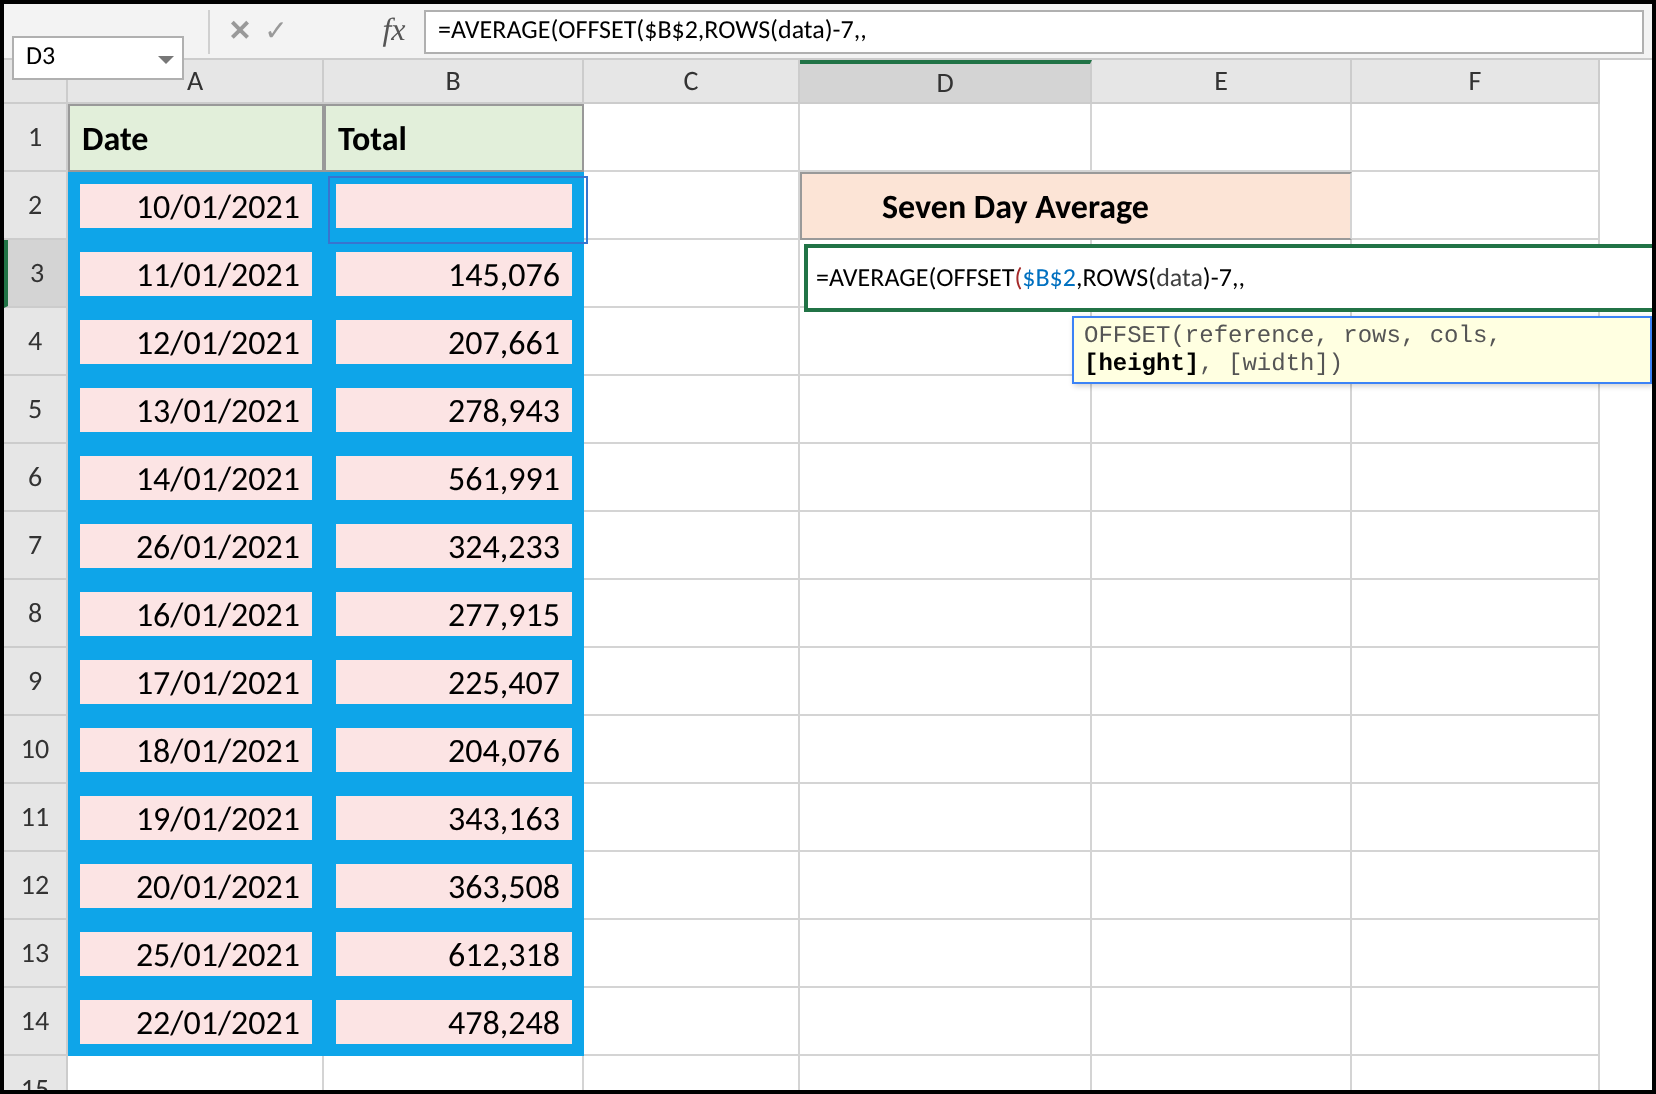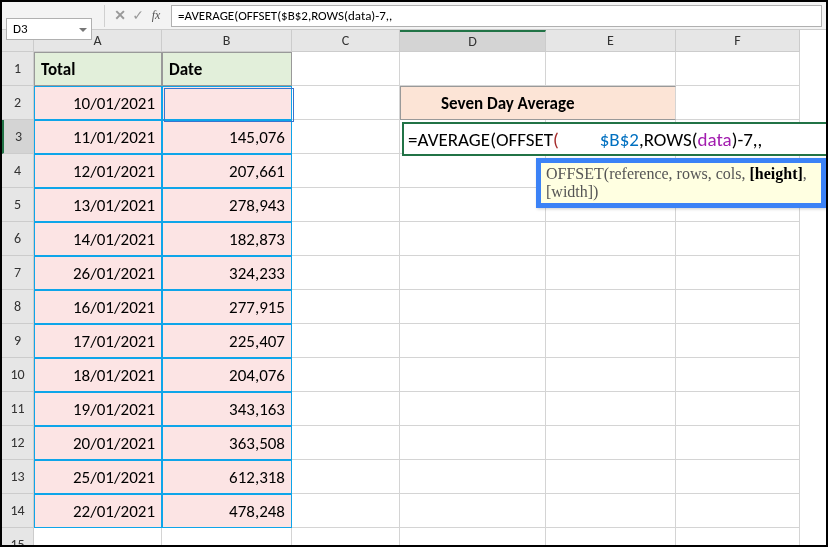--- a/index.html
+++ b/index.html
@@ -49,21 +49,21 @@
       height: 18px;
       display: flex;
       align-items: center;
       justify-content: center;
       color: #888;
       font-size: 14px;
       cursor: pointer;
     }
     .fb-icon.cancel { color: #999; font-weight: bold; }
     .fb-icon.enter { color: #999; }
-    .fb-icon.fx { font-style: italic; font-family: "Times New Roman", serif; font-size: 12px; color: #555; }
+    .fb-icon.fx { font-style: italic; font-family: "Times New Roman", serif; font-size: 16px; color: #555; margin-left: 41px; }
     .formula-input {
       flex: 1;
       height: 22px;
       background: #fff;
       border: 1px solid #b0b0b0;
       padding: 0 6px;
       font-size: 13px;
       display: flex;
       align-items: center;
       margin-left: 6px;
@@ -115,54 +115,54 @@
       background: #fff;
       white-space: nowrap;
     }
     .cell.header-green {
       background: #e2efda;
       font-weight: bold;
       border: 1px solid #999;
     }
     .cell.data-pink {
       background: #fce4e4;
-      border: 1px solid #0ea5e9;
+      border: 6px solid #0ea5e9;
     }
     .cell.right { justify-content: flex-end; }
     .cell.orange-header {
       background: #fce4d6;
       font-weight: bold;
       border: 1px solid #999;
     }
     .b2-highlight {
       position: absolute;
       border: 1px solid #3874cf;
       pointer-events: none;
     }
     .formula-cell {
       position: absolute;
       border: 2px solid #217346;
       background: #fff;
       display: flex;
       align-items: center;
       padding: 0 4px;
-      font-size: 19px;
+      font-size: 13px;
       white-space: nowrap;
     }
     .tok-black { color: #000; }
-    .tok-blue { color: #0070c0; margin-left: 41px; }
-    .tok-purple { color: #a21caf; }
+    .tok-blue { color: #0070c0; }
+    .tok-purple { color: #404040; }
     .tok-dred { color: #a52a2a; }
     .tooltip {
       position: absolute;
       background: #ffffe1;
-      border: 5px solid #3b82f6;
-      font-size: 16px;
+      border: 1px solid #3b82f6;
+      font-size: 12px;
       padding: 2px 5px;
-      font-family: Liberation Serif, serif;
+      font-family: Liberation Mono, monospace;
       color: #555;
       box-shadow: 1px 1px 3px rgba(0,0,0,0.2);
     }
     .tooltip b { font-weight: bold; color: #000; }
   </style>
 </head>
 <body>
 
 <div class="formula-bar">
   <div class="name-box">
@@ -180,22 +180,22 @@
 <div class="grid" style="grid-template-rows: 22px repeat(15, 34px);">
   <div class="corner"></div>
   <div class="hdr">A</div>
   <div class="hdr">B</div>
   <div class="hdr">C</div>
   <div class="hdr sel">D</div>
   <div class="hdr">E</div>
   <div class="hdr">F</div>
 
   <div class="rowhdr">1</div>
+  <div class="cell header-green">Date</div>
   <div class="cell header-green">Total</div>
-  <div class="cell header-green">Date</div>
   <div class="cell"></div>
   <div class="cell"></div>
   <div class="cell"></div>
   <div class="cell"></div>
 
   <div class="rowhdr">2</div>
   <div class="cell data-pink right">10/01/2021</div>
   <div class="cell data-pink right"></div>
   <div class="cell"></div>
   <div class="cell orange-header" style="grid-column: 5 / 7; border-right:1px solid #d4d4d4;padding-left:40px;">Seven Day Average</div>
@@ -220,21 +220,21 @@
   <div class="rowhdr">5</div>
   <div class="cell data-pink right">13/01/2021</div>
   <div class="cell data-pink right">278,943</div>
   <div class="cell"></div>
   <div class="cell"></div>
   <div class="cell"></div>
   <div class="cell"></div>
 
   <div class="rowhdr">6</div>
   <div class="cell data-pink right">14/01/2021</div>
-  <div class="cell data-pink right">182,873</div>
+  <div class="cell data-pink right">561,991</div>
   <div class="cell"></div>
   <div class="cell"></div>
   <div class="cell"></div>
   <div class="cell"></div>
 
   <div class="rowhdr">7</div>
   <div class="cell data-pink right">26/01/2021</div>
   <div class="cell data-pink right">324,233</div>
   <div class="cell"></div>
   <div class="cell"></div>

